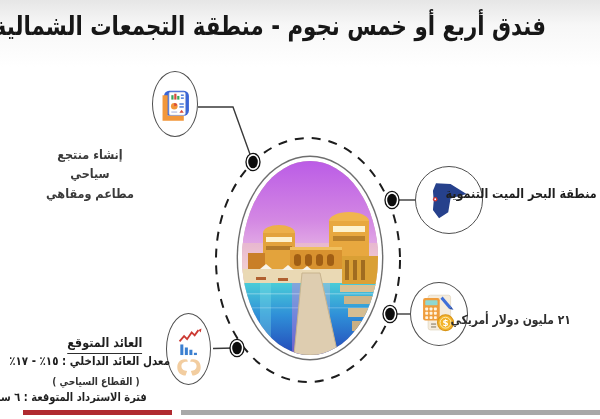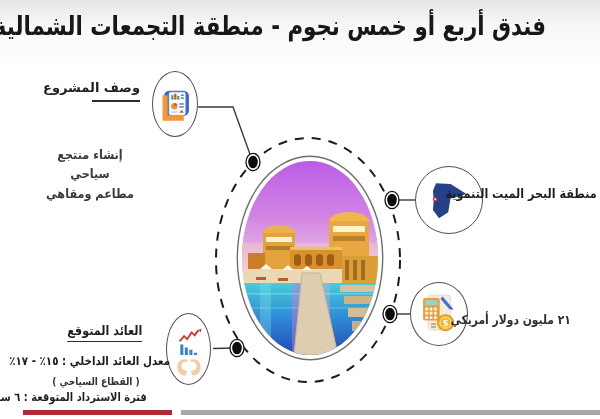--- a/index.html
+++ b/index.html
@@ -34,21 +34,21 @@
   .condense-c { transform:scaleX(.9);  transform-origin:50% 50%; }
   .lbl { font-size:13px; font-weight:bold; color:#1f1f1f; }
   .ul-full { border-bottom:1.6px solid #2e2e2e; padding-bottom:3px; display:inline-block; }
   .desc-label-box { right:460px; top:77px; text-align:right; }
   .desc-underline { width:48px; height:1.6px; background:#2e2e2e; margin:4px 0 0 auto; }
   .desc-text { left:30px; top:145px; width:120px; text-align:center;
                font-size:12.5px; font-weight:bold; color:#3a3a3a; line-height:1.55; }
   .zone-label { right:3px; top:186px; }
   .inv-label  { right:27px; top:272px; }
   .inv-value  { right:29px; top:312px; font-size:12.5px; font-weight:bold; color:#2e2e2e; }
-  .ret-label  { right:458px; top:320px; }
+  .ret-label  { right:458px; top:332px; }
   .irr-line   { right:430px; top:354px; font-size:12px; font-weight:bold; color:#1f1f1f; }
   .sector-line{ right:460px; top:375px; font-size:10.5px; font-weight:bold; color:#333; }
   .payback-line{ right:453px; top:390px; font-size:11.5px; font-weight:bold; color:#1f1f1f; }
   .bar { position:absolute; height:5px; top:410px; z-index:3; }
   .bar-red  { left:23px;  width:149px; background:#b02a30; }
   .bar-gray { left:181px; width:419px; background:#a8a8a8; }
 </style>
 </head>
 <body>
 
@@ -200,24 +200,20 @@
       <path d="M35,11 l4,-2 -1,5 z" fill="#cc3a33"></path>
       <rect x="11" y="30" width="4" height="14" fill="#3a7fd0"></rect>
       <rect x="17" y="34" width="4" height="10" fill="#3a7fd0"></rect>
       <rect x="23" y="37" width="4" height="7" fill="#3a7fd0"></rect>
       <rect x="29" y="41" width="4" height="3" fill="#3a7fd0"></rect>
       <path d="M20,50 C11,48 7,54 7,60 C7,67 12,71 18,71 L20,65 C16,65 12.5,63 12.5,58.5 C12.5,54 17,52 21,53 Z" fill="#f2cda0"></path>
       <path d="M25,50 C34,48 38,54 38,60 C38,67 33,71 27,71 L25,65 C29,65 32.5,63 32.5,58.5 C32.5,54 28,52 24,53 Z" fill="#f2cda0"></path>
     </svg>
   </div>
 
-  <div class="txt desc-label-box">
-    <span class="lbl condense-r">وصف المشروع</span>
-    <div class="desc-underline"></div>
-  </div>
 
   <div class="txt desc-text condense-c">
     <div>إنشاء منتجع سياحي</div>
     <div>مطاعم ومقاهي</div>
   </div>
 
   <div class="txt zone-label lbl condense-r">منطقة البحر الميت التنموية</div>
 
   <div class="txt inv-value condense-r">٢١ مليون دولار أمريكي</div>
 

